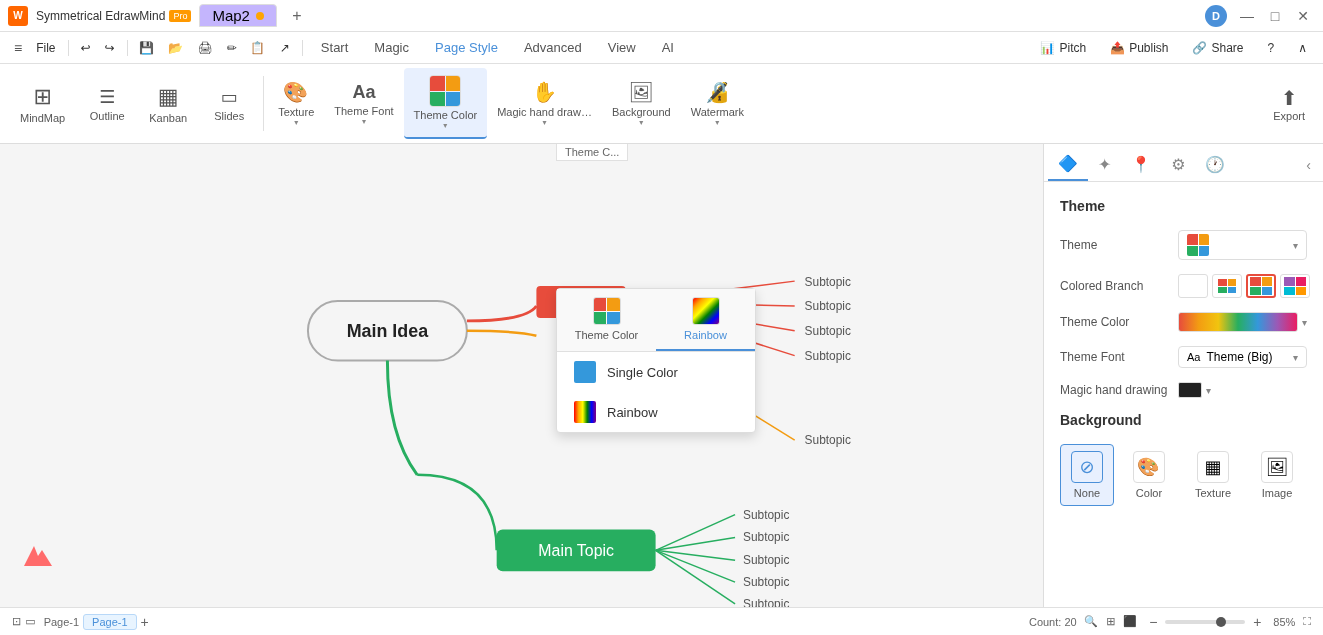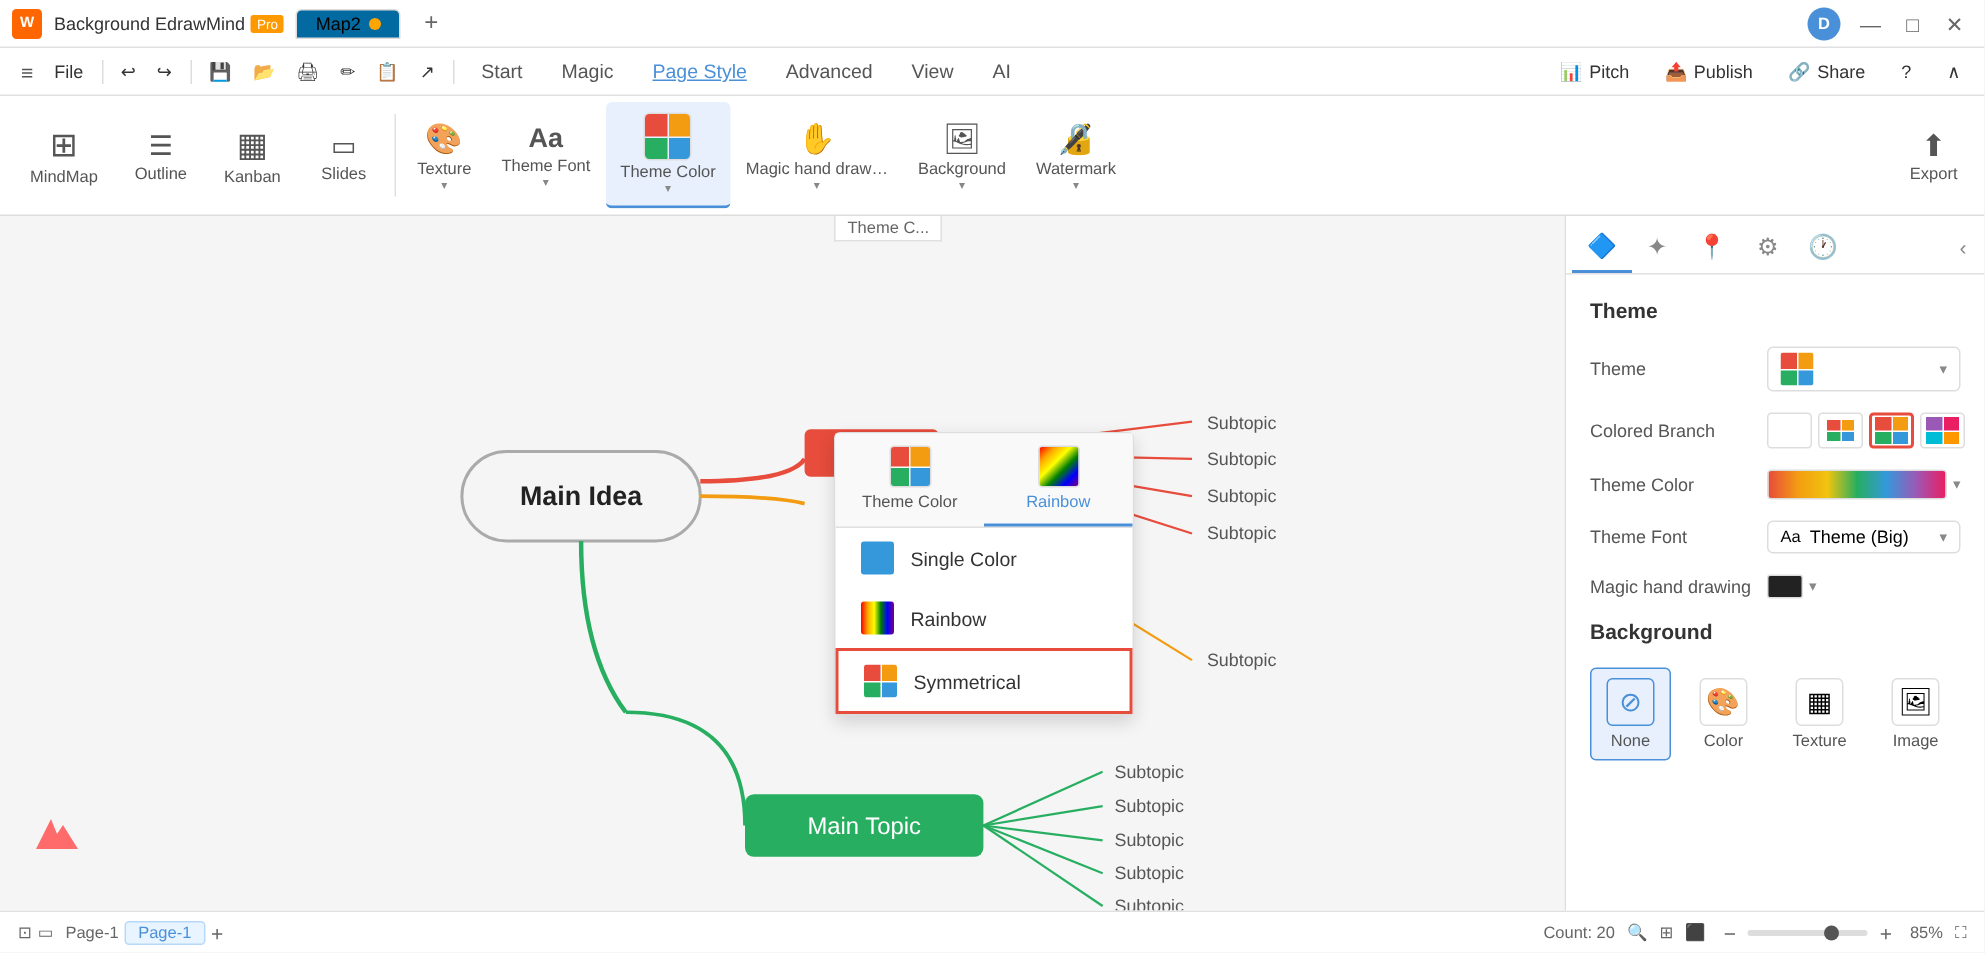--- a/index.html
+++ b/index.html
@@ -11,21 +11,21 @@
       background: #fff;
       display: flex;
       align-items: center;
       border-bottom: 1px solid #e0e0e0;
       padding: 0 8px;
       gap: 8px;
     }
     .titlebar-logo { width: 20px; height: 20px; background: #ff6600; border-radius: 3px; display: flex; align-items: center; justify-content: center; color: white; font-weight: bold; font-size: 10px; }
     .titlebar-app { font-size: 12px; color: #333; display: flex; align-items: center; gap: 4px; }
     .titlebar-pro { background: #ff9900; color: white; font-size: 9px; padding: 1px 4px; border-radius: 2px; }
-    .titlebar-tab { background: #0369a1; border: 1px solid #ddd; border-radius: 4px 4px 0 0; padding: 2px 12px; font-size: 12px; display: flex; align-items: center; gap: 6px; }
+    .titlebar-tab { background: #c4b5fd; border: 1px solid #ddd; border-radius: 4px 4px 0 0; padding: 2px 12px; font-size: 15px; display: flex; align-items: center; gap: 6px; }
     .titlebar-tab-dot { width: 8px; height: 8px; background: #ffa500; border-radius: 50%; }
     .titlebar-add { width: 24px; height: 24px; display: flex; align-items: center; justify-content: center; border-radius: 50%; cursor: pointer; font-size: 16px; color: #666; }
     .titlebar-spacer { flex: 1; }
     .titlebar-user { width: 22px; height: 22px; background: #4a90d9; border-radius: 50%; display: flex; align-items: center; justify-content: center; color: white; font-size: 11px; font-weight: bold; }
     .titlebar-controls { display: flex; gap: 4px; }
     .titlebar-ctrl { width: 24px; height: 24px; display: flex; align-items: center; justify-content: center; font-size: 14px; color: #666; cursor: pointer; }
 
     
     .menubar {
       height: 32px;
@@ -311,33 +311,33 @@
     .statusbar-zoom { display: flex; align-items: center; gap: 4px; }
     .zoom-btn { width: 16px; height: 16px; display: flex; align-items: center; justify-content: center; cursor: pointer; font-size: 14px; }
     .zoom-slider { width: 80px; height: 4px; background: #ddd; border-radius: 2px; position: relative; }
     .zoom-thumb { position: absolute; width: 10px; height: 10px; background: #555; border-radius: 50%; top: -3px; left: 70%; transform: translateX(-50%); }
 
     
     .mindmap-svg { width: 100%; height: 100%; }
 
     
     .nav-tab { padding: 4px 12px; font-size: 13px; color: #555; cursor: pointer; border-radius: 3px; }
-    .nav-tab.active { color: #4a90d9; font-weight: 500; text-decoration: underline; }
+    .nav-tab.active { color: #4a90d9; font-weight: 500; }
     .nav-tabs { display: flex; align-items: center; gap: 2px; height: 100%; }
 
     
     .toolbar-item-wide { min-width: 64px; }
   </style>
 </head>
 <body>
 
 <div class="titlebar">
   <div class="titlebar-logo">W</div>
   <div class="titlebar-app">
-    <span>Background EdrawMind</span>
+    <span>Symmetrical EdrawMind</span>
     <span class="titlebar-pro">Pro</span>
   </div>
   <div class="titlebar-tab">
     <span>Map2</span>
     <div class="titlebar-tab-dot"></div>
   </div>
   <div class="titlebar-add">+</div>
   <div class="titlebar-spacer"></div>
   <div class="titlebar-user">D</div>
   <div class="titlebar-controls">
@@ -540,31 +540,20 @@
           <span>Single Color</span>
         </div>
 
         <div class="dropdown-item">
           <div class="dropdown-item-icon">
             <div class="color-grid-rainbow"></div>
           </div>
           <span>Rainbow</span>
         </div>
 
-        <div class="dropdown-item selected">
-          <div class="dropdown-item-icon">
-            <div class="color-grid-sym">
-              <div></div>
-                <div></div>
-                <div></div>
-                <div></div>
-            </div>
-          </div>
-          <span>Symmetrical</span>
-        </div>
 
       </div>
     </div>
 
     
     <div style="position:absolute;bottom:30px;left:20px;">
       <svg width="36" height="36" viewBox="0 0 36 36">
         <path d="M4 28 L14 8 L18 18 L22 12 L32 28Z" fill="#ff6b6b" stroke="none"></path>
       </svg>
     </div>

